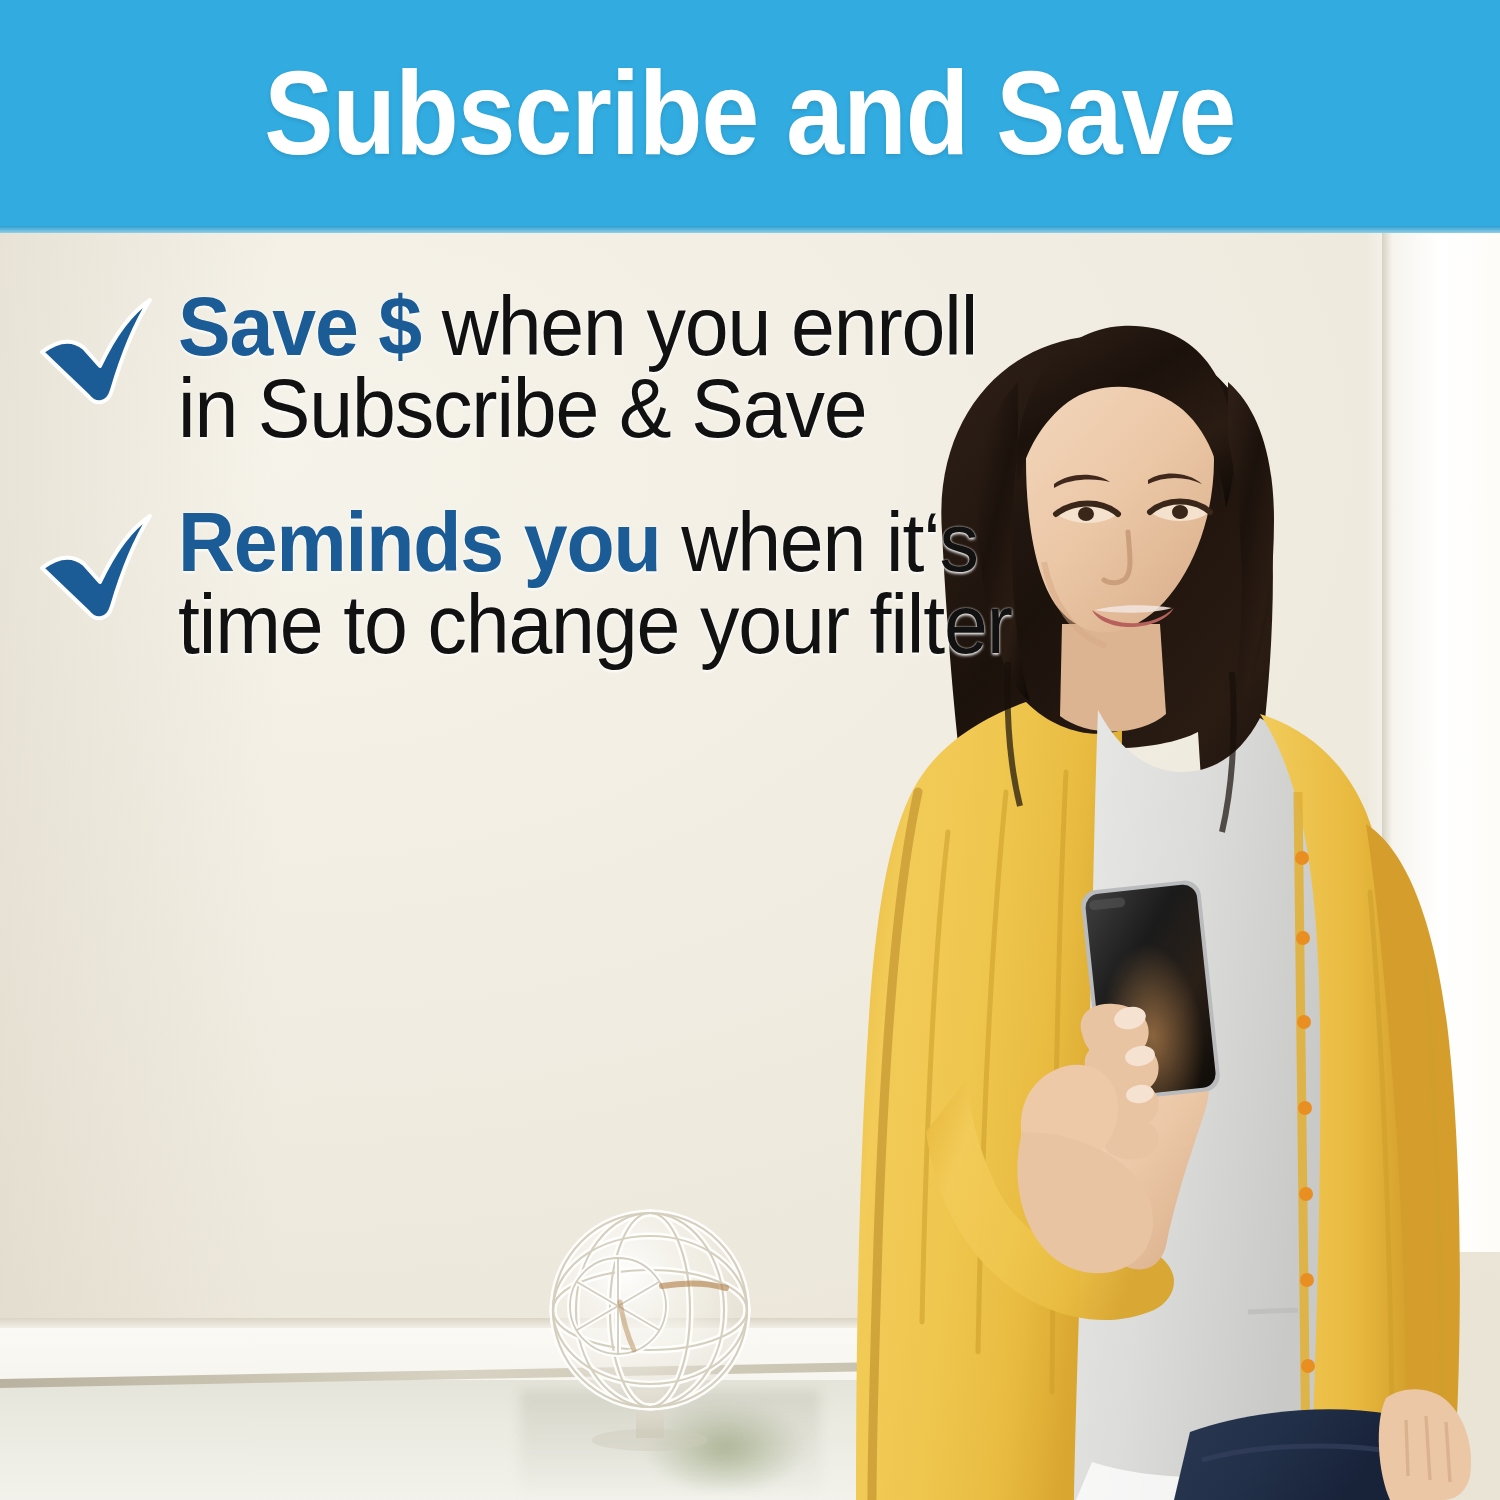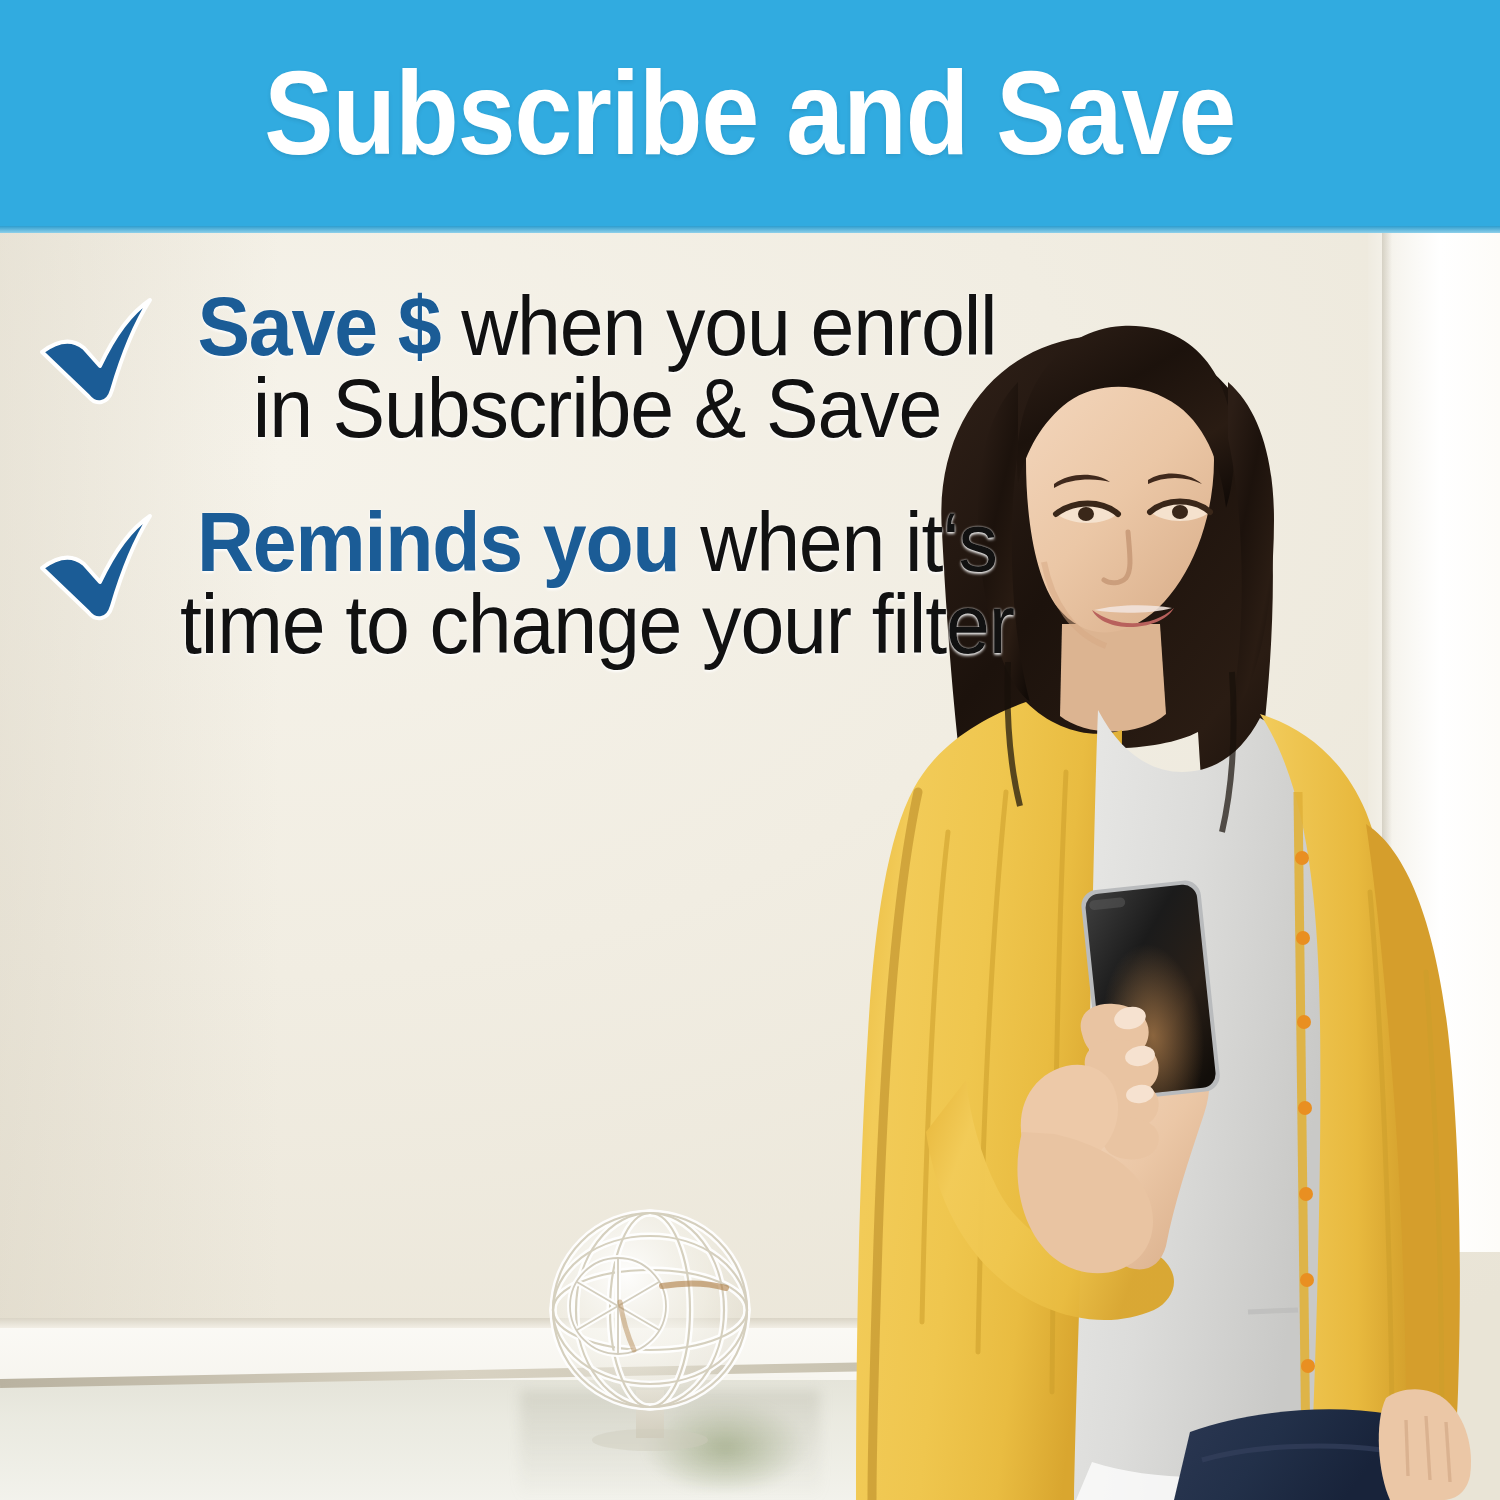--- a/index.html
+++ b/index.html
@@ -122,21 +122,20 @@
   }
   .woman svg{display:block;width:100%;height:100%;}
 
   
   .bullets{
     position:absolute;
     left:0; top:232px;
     width:1060px; height:1268px;
     z-index:30;
     padding:48px 0 0 30px;
-    text-align:center;
   }
   .bullet{
     position:relative;
     display:block;
     padding-left:148px;
     margin-bottom:34px;
   }
   .bullet:last-child{margin-bottom:0;}
 
   .check{

